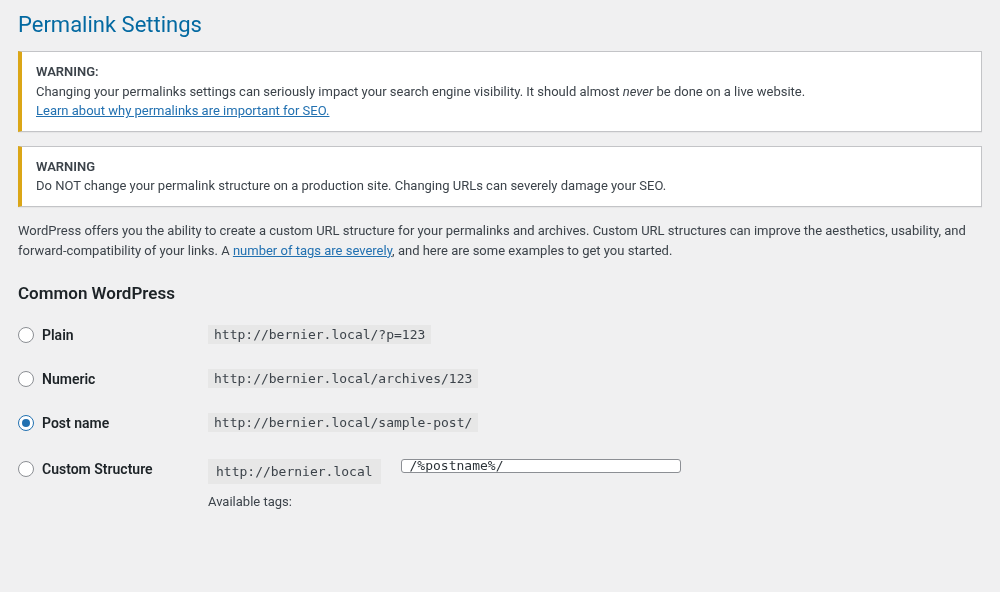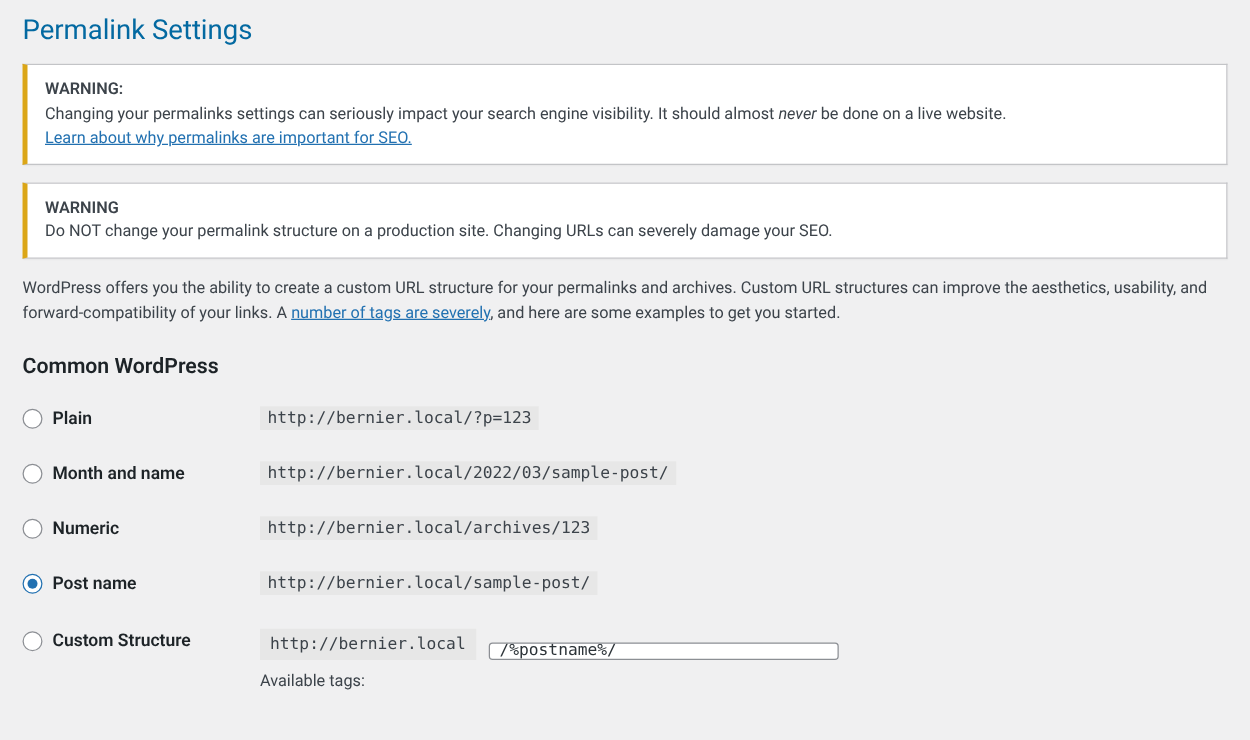--- a/index.html
+++ b/index.html
@@ -72,21 +72,21 @@
     border-radius: 50%;
     background: #2271b1;
   }
   code.sample {
     font-family: Menlo, Consolas, monospace;
     font-size: 13px;
     background: #e7e7e7;
     padding: 2px 6px;
     color: #3c434a;
   }
-  .cs-row { display: flex; align-items: flex-end; gap: 6px; }
+  .cs-row { display: flex; align-items: flex-start; gap: 16px; }
   .cs-prefix {
     font-family: Menlo, Consolas, monospace;
     font-size: 13px;
     background: #e7e7e7;
     padding: 5px 8px;
     color: #3c434a;
   }
   input.cs-input {
     font-family: Menlo, Consolas, monospace;
     font-size: 13px;
@@ -137,29 +137,20 @@
         <input type="radio" name="perm" style="">
         <span>Plain</span>
       </label>
     </td>
     <td><code class="sample">http://bernier.local/?p=123</code></td>
   </tr>
   <tr>
     <td class="radiocell">
       <label class="radio-label">
         <input type="radio" name="perm" style="">
-        <span>Month and name</span>
-      </label>
-    </td>
-    <td><code class="sample">http://bernier.local/2022/03/sample-post/</code></td>
-  </tr>
-  <tr>
-    <td class="radiocell">
-      <label class="radio-label">
-        <input type="radio" name="perm" style="">
         <span>Numeric</span>
       </label>
     </td>
     <td><code class="sample">http://bernier.local/archives/123</code></td>
   </tr>
   <tr>
     <td class="radiocell">
       <label class="radio-label">
         <input type="radio" name="perm" checked="" style="">
         <span>Post name</span>

